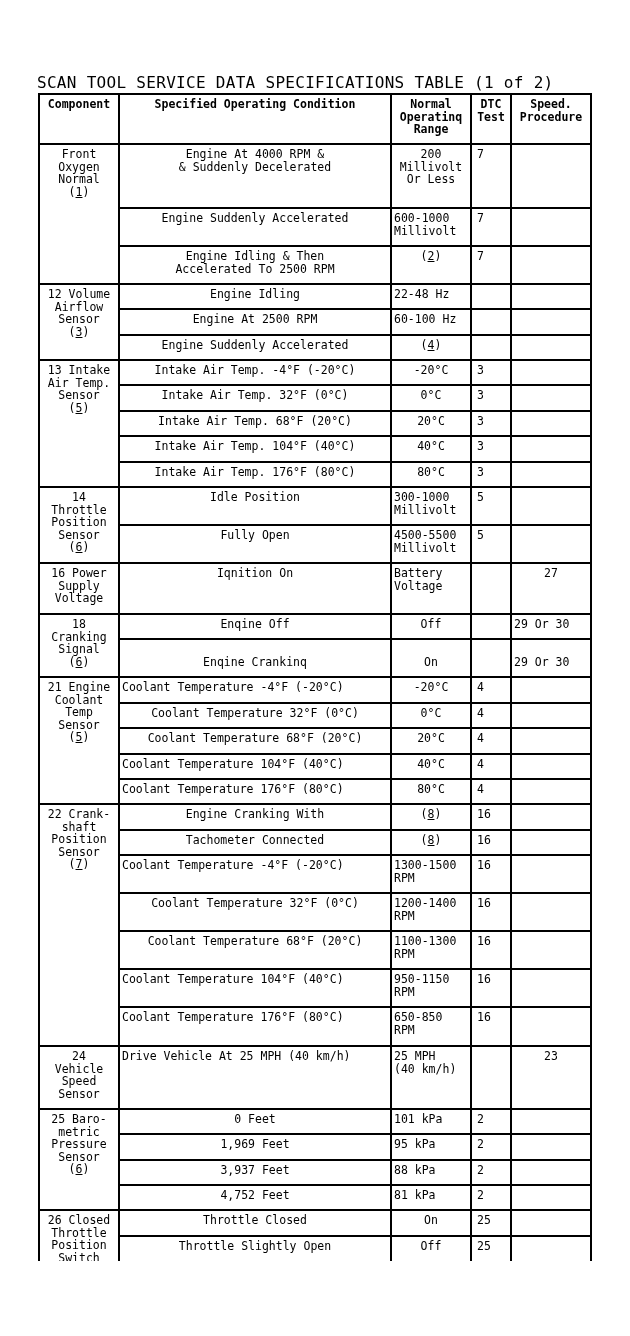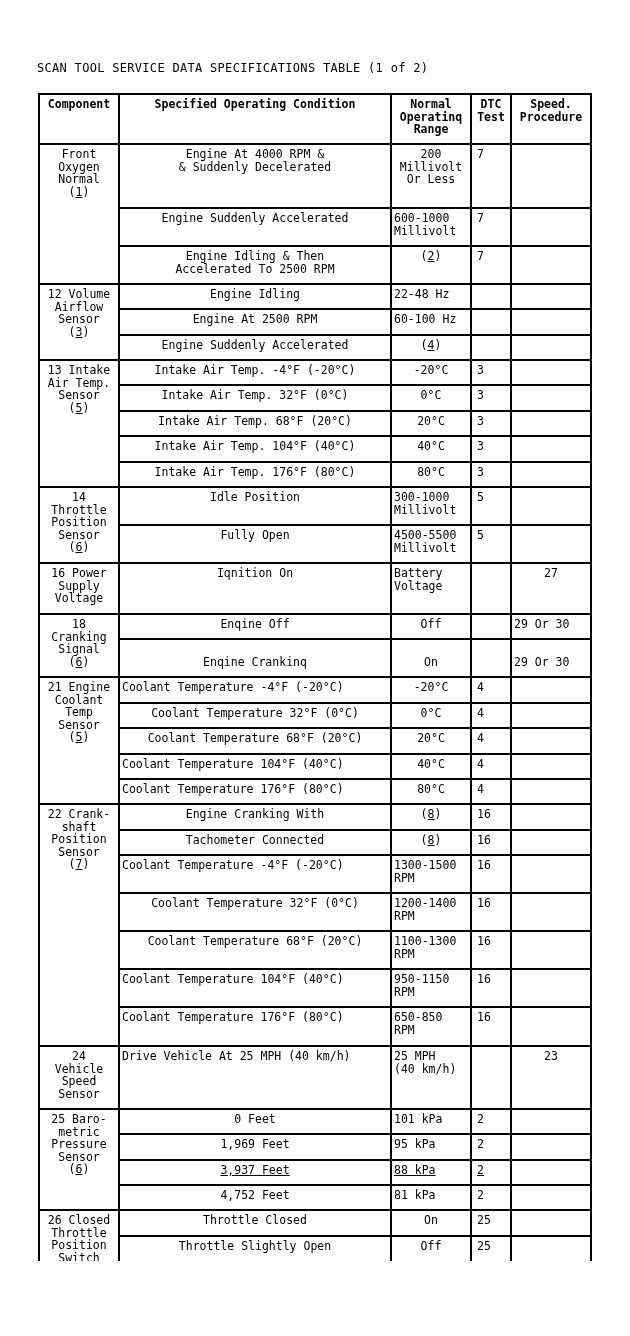--- a/index.html
+++ b/index.html
@@ -2,22 +2,22 @@
 <html><head>
 <meta charset="utf-8">
 <style>
   html, body { margin: 0; padding: 0; background: #ffffff; }
   body {
     width: 630px; height: 1336px; position: relative; overflow: hidden;
     font-family: "DejaVu Sans Mono", "Liberation Mono", monospace;
     color: #000000;
   }
   .title {
-    position: absolute; left: 37px; top: 61px;
-    font-size: 12px; letter-spacing: 0.3px; white-space: nowrap;
+    position: absolute; left: 37px; top: 73px;
+    font-size: 16px; letter-spacing: 0.3px; white-space: nowrap;
   }
   .clip {
     position: absolute; left: 38px; top: 93px; width: 556px; height: 1168px;
     overflow: hidden;
   }
   table {
     border-collapse: collapse; table-layout: fixed;
     font-size: 11.5px; line-height: 12.5px;
   }
   td, th {
@@ -297,21 +297,21 @@
           <td class="left">101 kPa</td>
           <td class="left" style="padding-left: 5px;">2</td>
           <td></td>
         </tr>
         <tr style="height: 26px;">
           <td>1,969 Feet</td>
           <td class="left">95 kPa</td>
           <td class="left" style="padding-left: 5px;">2</td>
           <td></td>
         </tr>
-        <tr style="height: 25px; text-decoration: underline;">
+        <tr style="height: 25px;">
           <td>3,937 Feet</td>
           <td class="left">88 kPa</td>
           <td class="left" style="padding-left: 5px;">2</td>
           <td></td>
         </tr>
         <tr style="height: 25px;">
           <td>4,752 Feet</td>
           <td class="left">81 kPa</td>
           <td class="left" style="padding-left: 5px;">2</td>
           <td></td>

